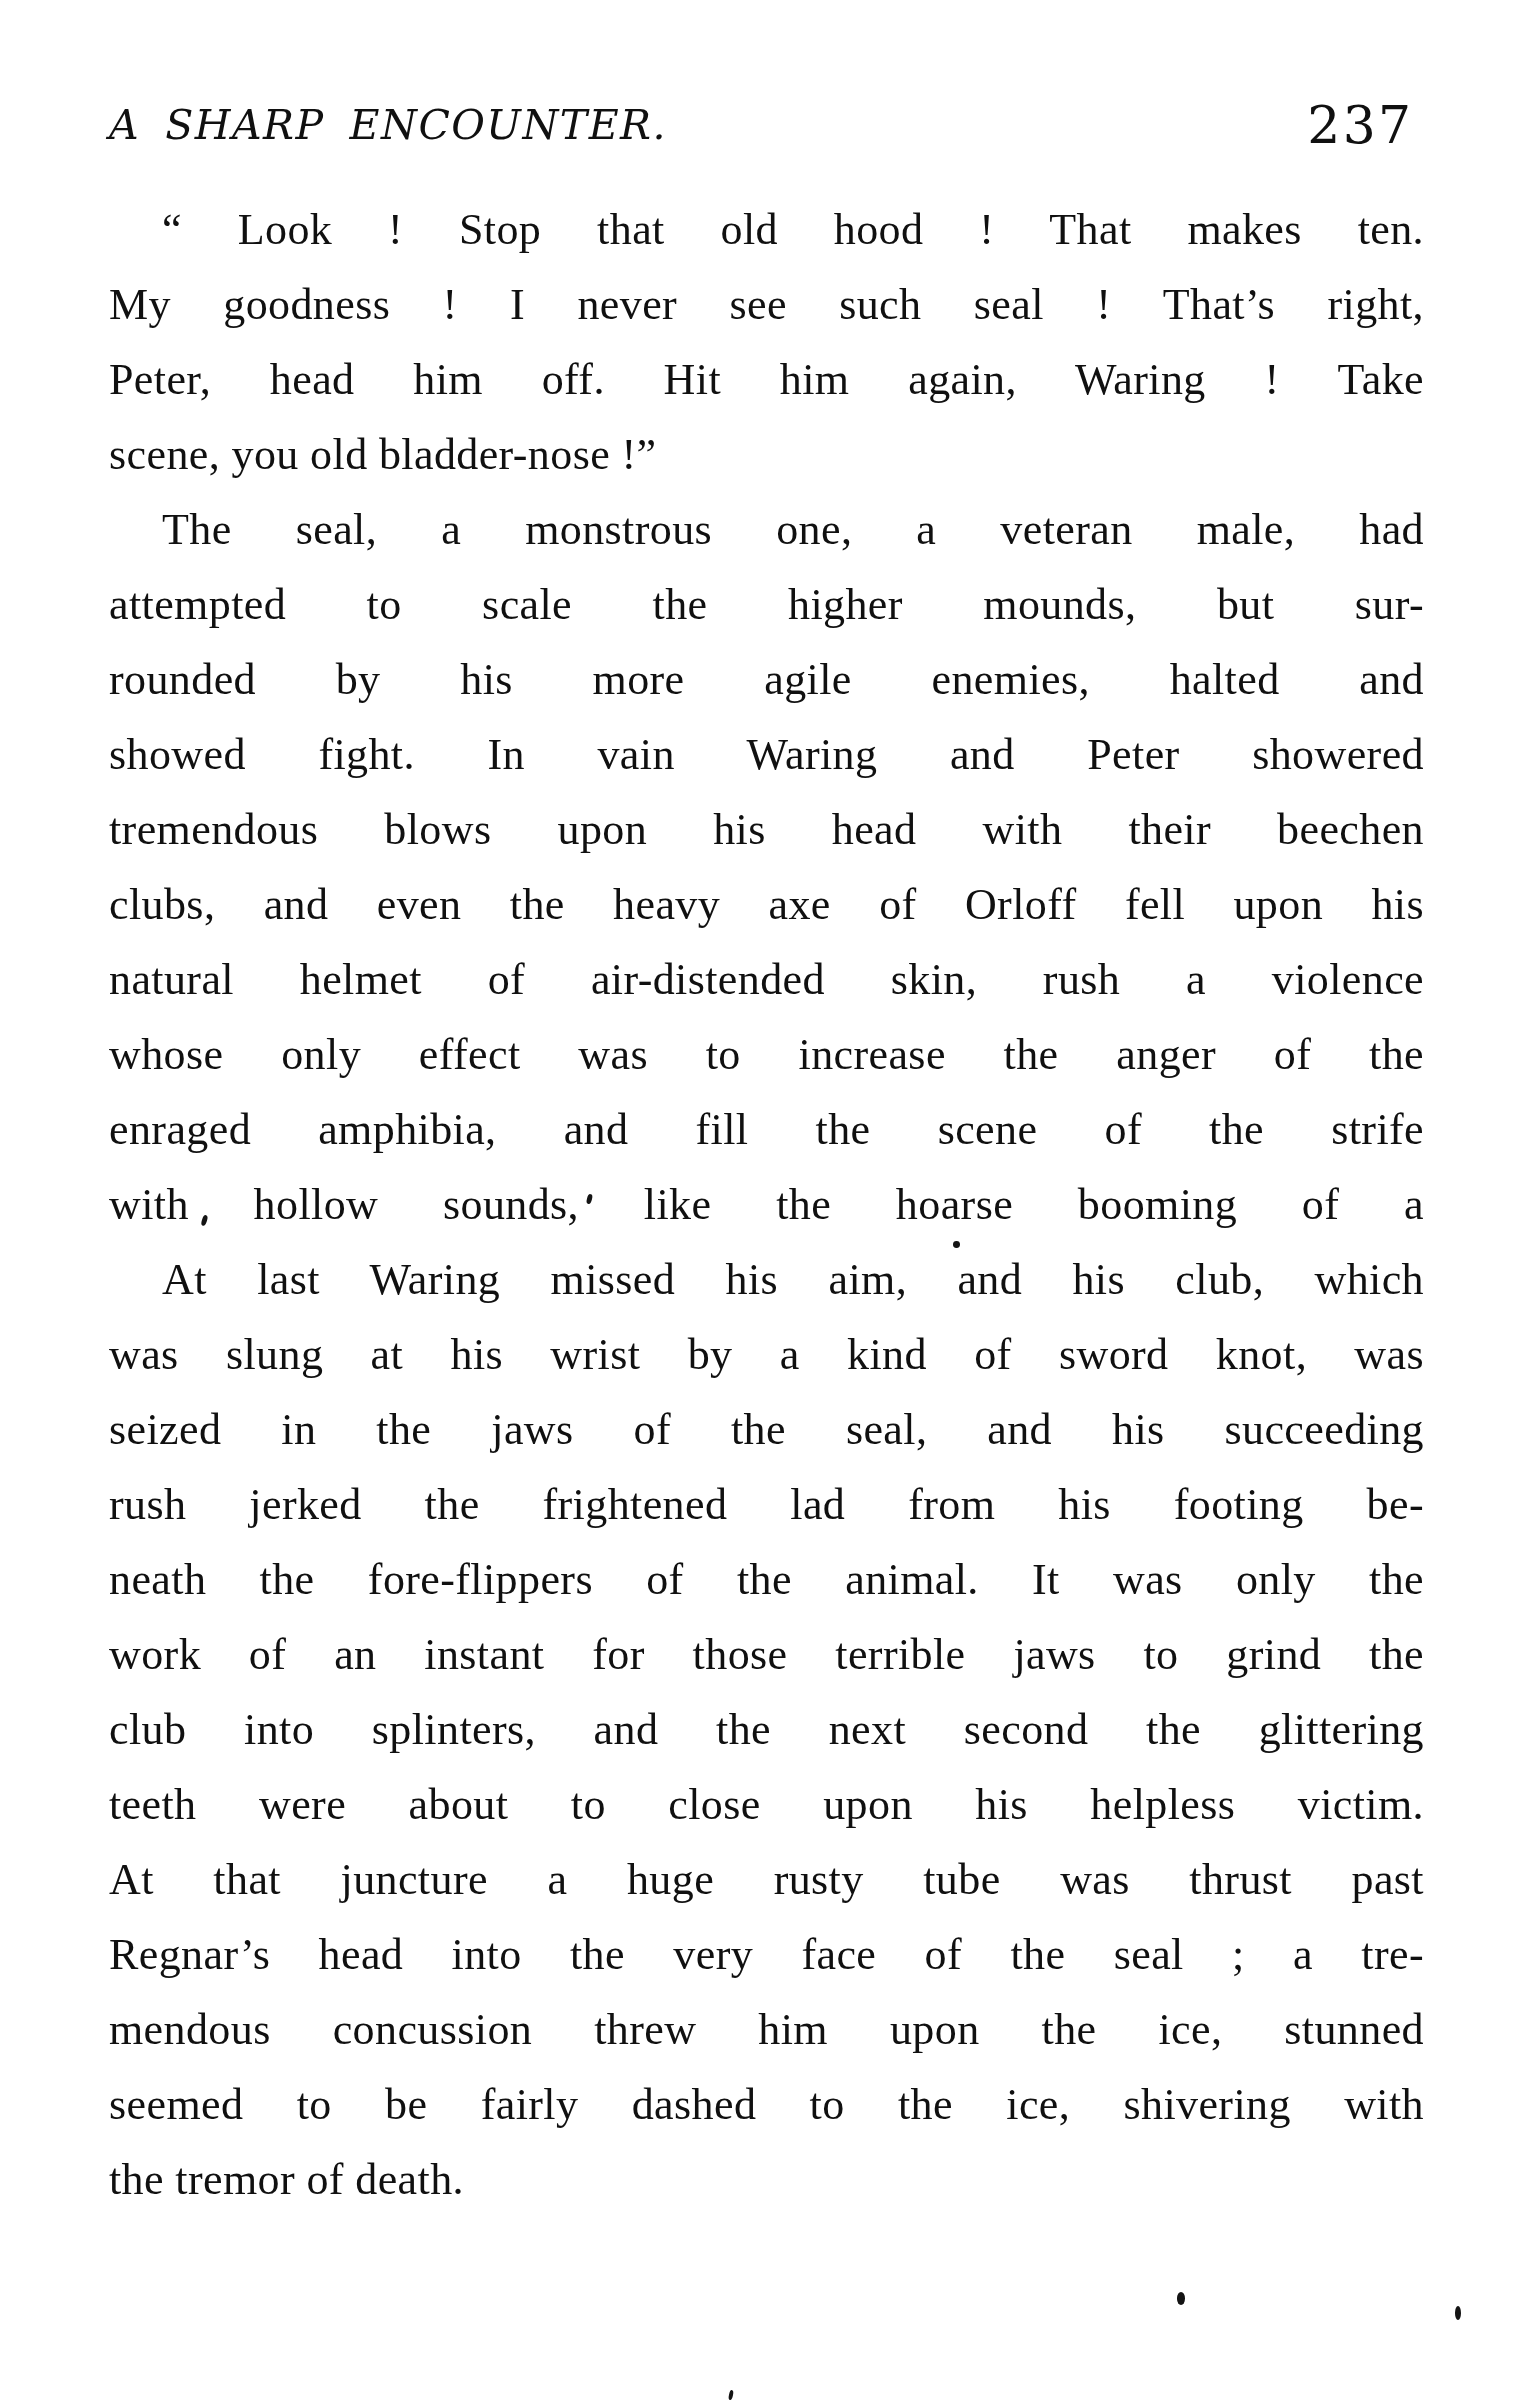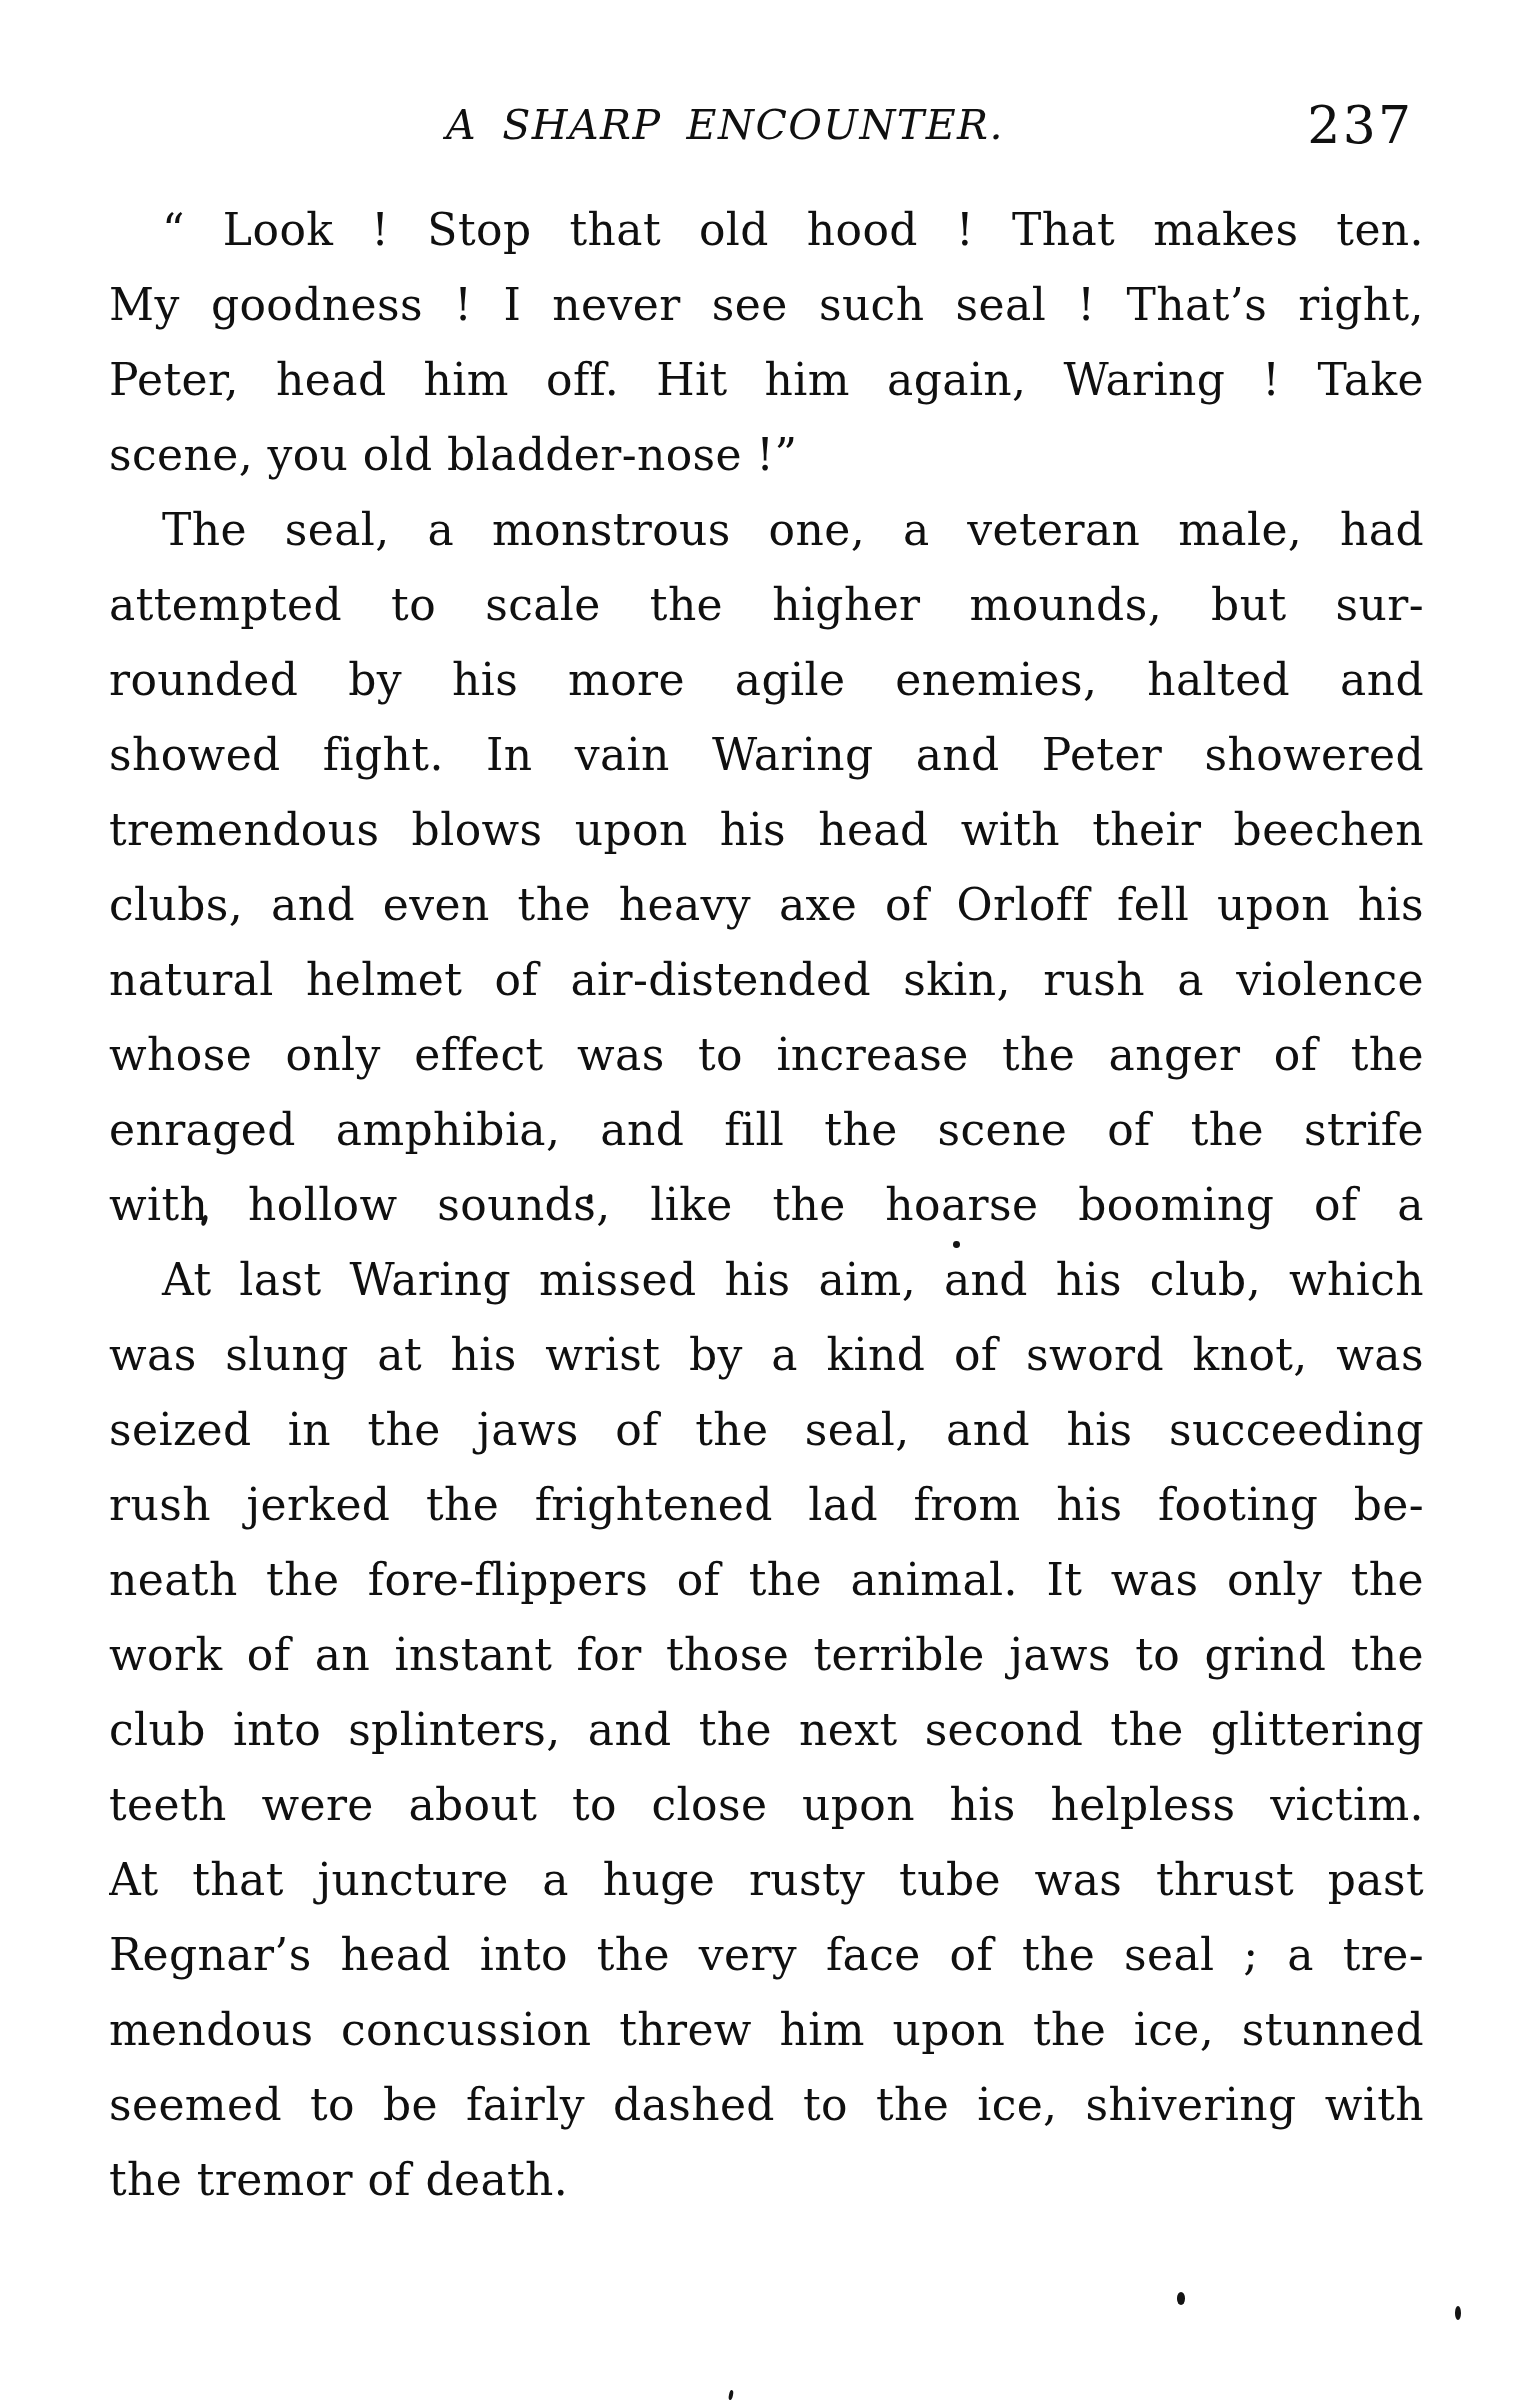--- a/index.html
+++ b/index.html
@@ -22,21 +22,21 @@
     top: 98px;
     left: 109px;
     width: 1315px;
     height: 54px;
   }
   .header-title {
     position: absolute;
     left: 0;
     right: 83px;
     top: 0;
-    text-align: center;
+    text-align: left;
     font-style: italic;
     font-size: 41px;
     line-height: 54px;
     letter-spacing: 1.5px;
     word-spacing: 10.5px;
     white-space: nowrap;
   }
   .page-number {
     position: absolute;
     right: 10.5px;
@@ -44,20 +44,21 @@
     font-size: 52px;
     line-height: 54px;
     letter-spacing: 2.3px;
   }
   
   .page-body {
     position: absolute;
     top: 192px;
     left: 109px;
     width: 1315px;
+    font-family: Liberation Serif, serif;
   }
   .line {
     height: 75px;
     line-height: 75px;
     font-size: 44px;
     text-align: justify;
     text-align-last: justify;
     text-justify: inter-word;
     letter-spacing: 0.4px;
     overflow: hidden;

